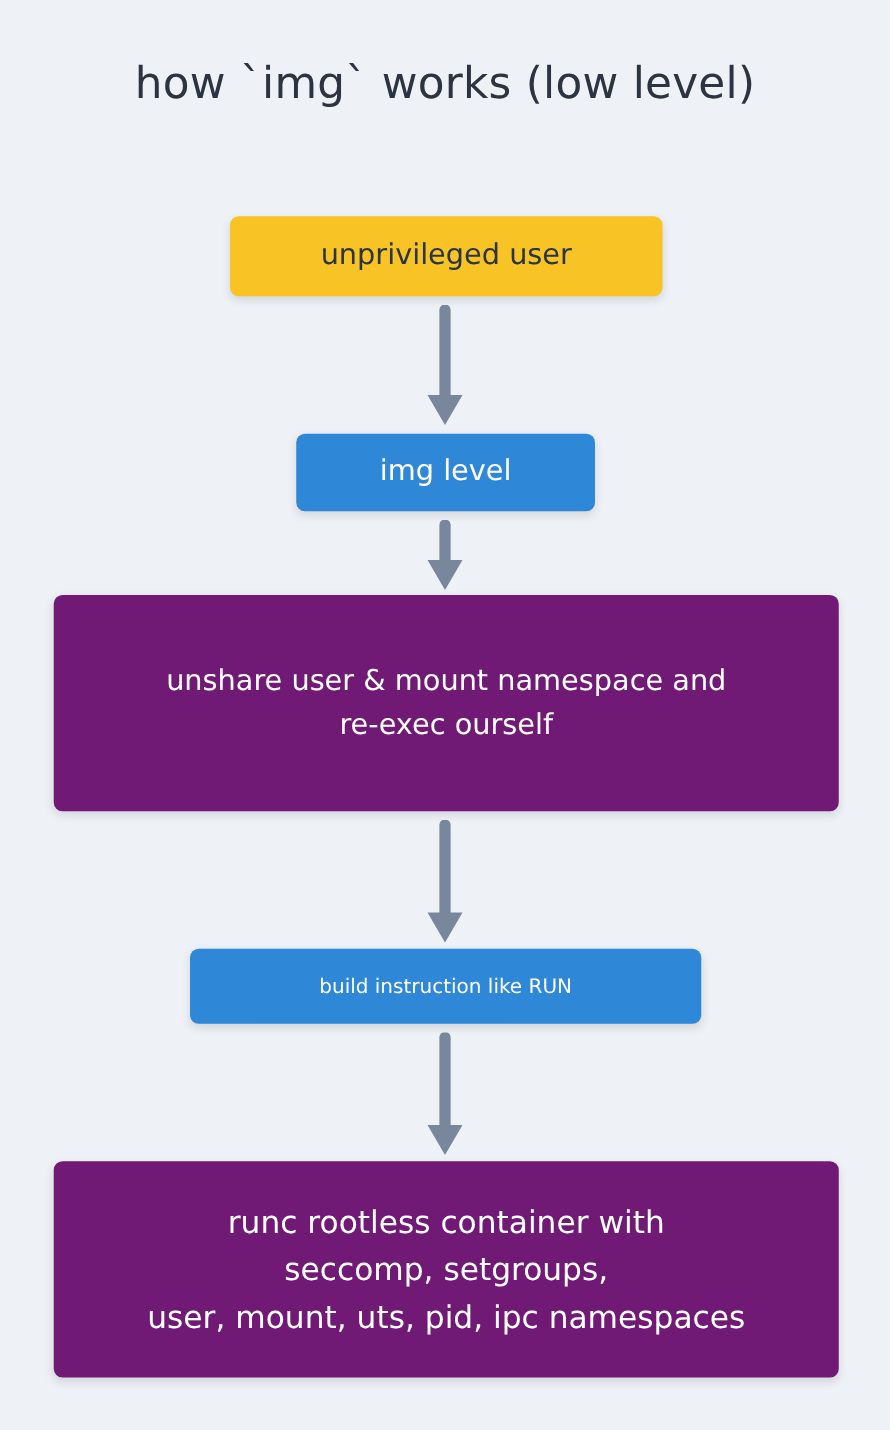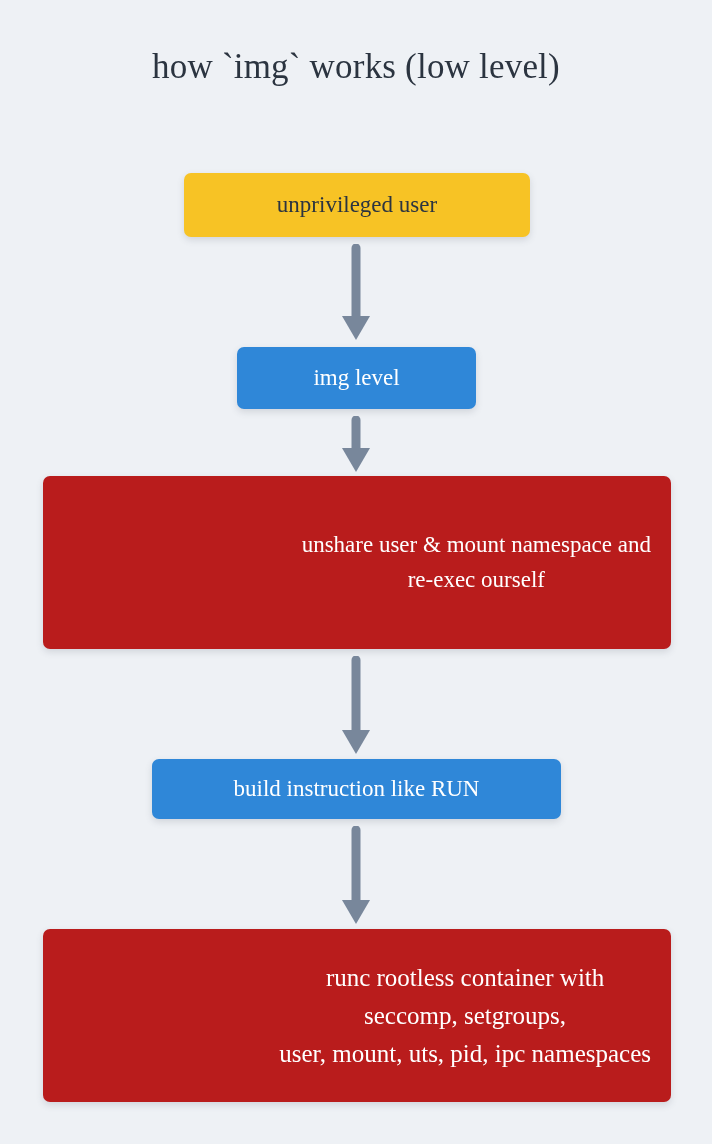--- a/index.html
+++ b/index.html
@@ -11,21 +11,20 @@
     height: 1144px;
     background: #eef1f5;
     font-family: "DejaVu Sans", sans-serif;
     overflow: hidden;
   }
   .canvas {
     position: relative;
     width: 712px;
     height: 1028px;
     box-sizing: border-box;
-    font-family: Liberation Serif, serif;
   }
   .title {
     position: absolute;
     left: 0;
     top: 46px;
     width: 712px;
     text-align: center;
     font-size: 35px;
     font-weight: 400;
     color: #2b3440;
@@ -34,56 +33,55 @@
   }
   .node {
     position: absolute;
     display: flex;
     align-items: center;
     justify-content: center;
     border-radius: 7px;
     box-sizing: border-box;
     text-align: center;
     box-shadow: 0 3px 7px rgba(70, 80, 95, 0.17);
-    padding: 4px 20px;
+    padding: 4px 8px;
   }
   .node .node-label {
     display: block;
     white-space: pre-line;
   }
   .node-yellow {
     background: #f7c325;
     color: #2b3440;
   }
   .node-blue {
     background: #2f87d8;
     color: #ffffff;
   }
   .node-magenta {
-    background: #b91c1c;
+    background: #701a75;
     color: #ffffff;
-    justify-content: flex-end;
   }
 
   
   #node-unprivileged-user {
     left: 184px; top: 173px; width: 346px; height: 64px;
     font-size: 23px; line-height: 1.35;
   }
   #node-img-binary {
     left: 237px; top: 347px; width: 239px; height: 62px;
     font-size: 23px; line-height: 1.35;
   }
   #node-unshare {
     left: 43px; top: 476px; width: 628px; height: 173px;
     font-size: 23px; line-height: 1.52;
   }
   #node-build-instruction {
     left: 152px; top: 759px; width: 409px; height: 60px;
-    font-size: 23px; line-height: 1.35;
+    font-size: 16px; line-height: 1.35;
   }
   #node-runc {
     left: 43px; top: 929px; width: 628px; height: 173px;
     font-size: 25px; line-height: 1.52;
   }
 
   
   .arrow {
     position: absolute;
     overflow: visible;

